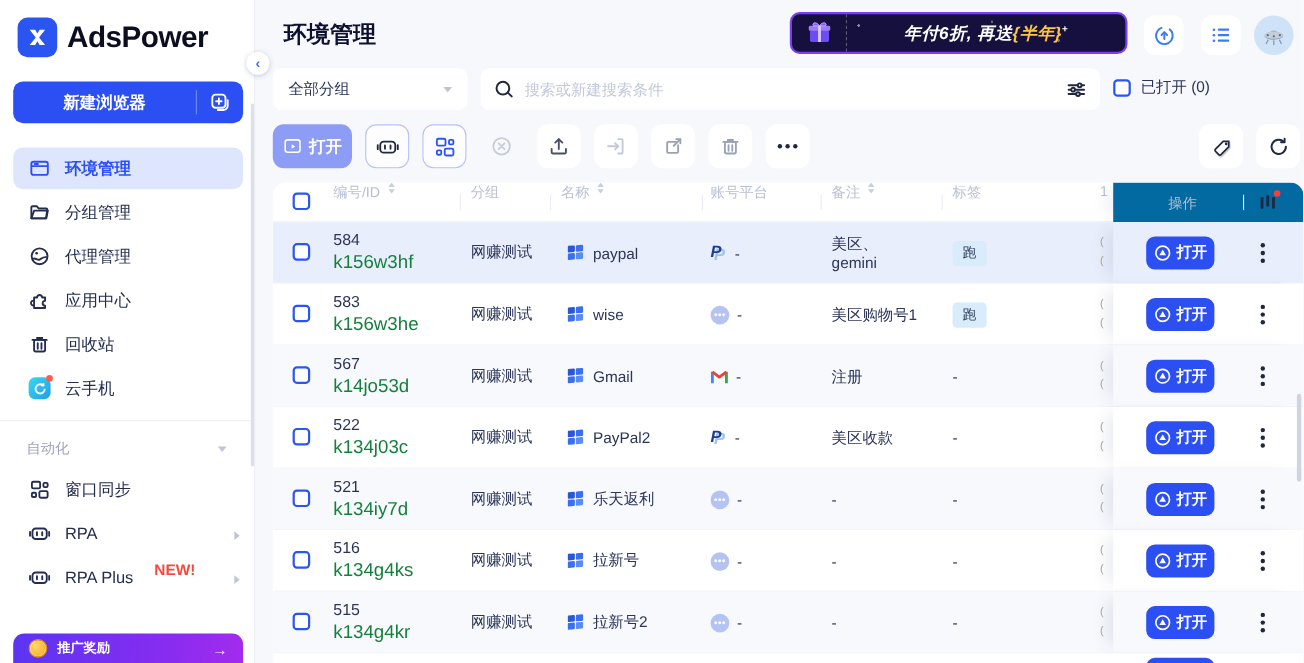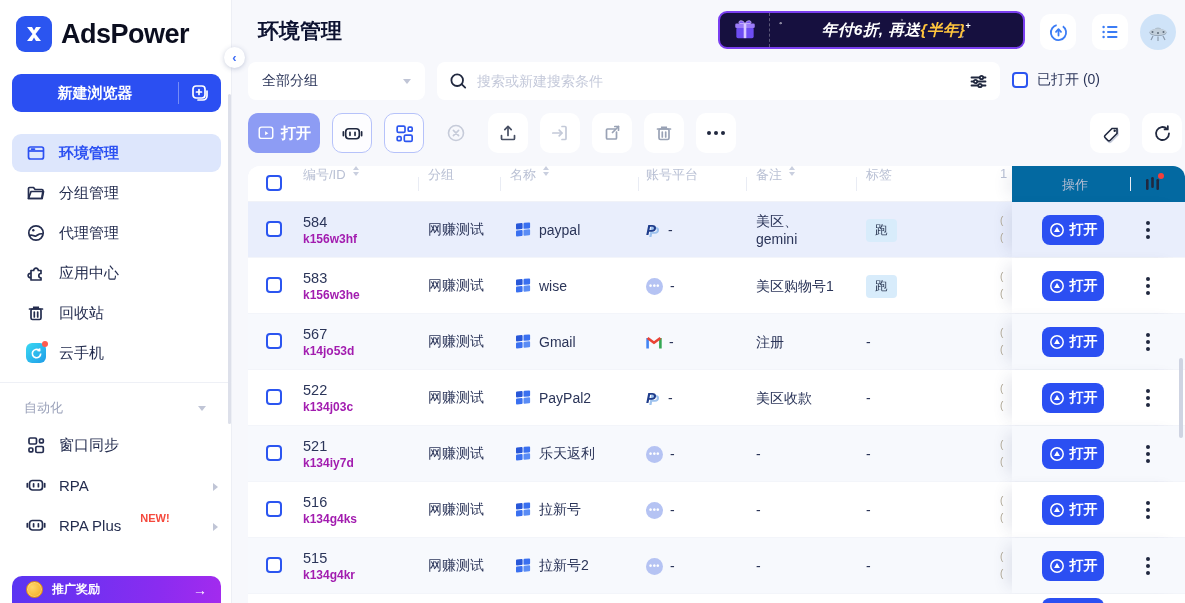--- a/index.html
+++ b/index.html
@@ -14,21 +14,21 @@
   .new-btn .sep{width:1px;height:22px;background:rgba(255,255,255,.35);}
   .new-btn .plus{width:42px;display:flex;align-items:center;justify-content:center;}
   .side-item{position:absolute;left:12px;width:209px;height:38px;display:flex;align-items:center;gap:13px;padding-left:14px;border-radius:9px;color:#242d4f;font-size:15px;cursor:pointer;}
   .side-item.active{background:#dde6fc;color:#2b50f2;font-weight:700;}
   .side-item svg{flex:0 0 auto;}
   .side-divider{position:absolute;left:0;top:382px;width:232px;height:1px;background:#eef0f6;}
   .auto-label{position:absolute;left:24px;top:399px;font-size:13px;color:#9ba2ba;display:flex;align-items:center;}
   .caret-dn{width:0;height:0;border-left:4px solid transparent;border-right:4px solid transparent;border-top:5px solid #c0c5d6;}
   .auto-caret{position:absolute;left:198px;top:406px;}
   .chev-r{width:0;height:0;border-top:4px solid transparent;border-bottom:4px solid transparent;border-left:5px solid #c0c5d6;position:absolute;left:201px;}
-  .new-badge{font-size:11px;font-weight:800;color:#f5493d;position:relative;top:-7px;left:6px;}
+  .new-badge{font-size:14px;font-weight:800;color:#f5493d;position:relative;top:-7px;left:6px;}
   .api-clip{overflow:hidden;height:17px;top:580px;align-items:flex-end;}
   .promo-bar{position:absolute;left:12px;top:576px;width:209px;height:27px;border-radius:10px 10px 0 0;background:linear-gradient(95deg,#5a35f2,#8a2cf0 70%,#a32bee);display:flex;align-items:center;gap:9px;padding:0 14px;cursor:pointer;}
   .promo-bar .txt{color:#fff;font-size:12px;font-weight:800;flex:1;}
   .promo-bar .arr{color:#fff;font-size:14px;font-weight:700;}
   .coin{width:17px;height:17px;border-radius:50%;background:radial-gradient(circle at 35% 35%,#ffd76b,#f2a71b);border:1.5px solid #e08f0e;box-shadow:0 0 0 1px rgba(255,255,255,.25) inset;}
   .side-scroll{position:absolute;left:228px;top:94px;width:3px;height:330px;border-radius:2px;background:#dde0ea;}
   
   .page-title{position:absolute;left:258px;top:17px;font-size:21px;font-weight:800;color:#0c1130;}
   .collapse-btn{position:absolute;left:224px;top:47px;width:21px;height:21px;border-radius:50%;background:#fff;box-shadow:0 1px 5px rgba(40,60,120,.25);display:flex;align-items:center;justify-content:center;color:#3f6df5;font-size:13px;font-weight:800;z-index:9;cursor:pointer;}
   .banner{position:absolute;left:718px;top:11px;width:307px;height:38px;background:#16103f;border:2px solid #7a3ff0;border-radius:9px;display:flex;align-items:center;cursor:pointer;overflow:hidden;
@@ -61,21 +61,21 @@
   .sort{display:inline-flex;flex-direction:column;gap:2px;margin-left:3px;}
   .sort i{width:0;height:0;border-left:3.5px solid transparent;border-right:3.5px solid transparent;display:block;}
   .sort .up{border-bottom:4px solid #c9cfdf;}
   .sort .dn{border-top:4px solid #c9cfdf;}
   .trow{position:relative;height:56px;background:#fff;border-bottom:1px solid #f3f5fa;font-size:14px;color:#2b3559;}
   .trow.shade{background:#f7f9fd;}
   .trow.sel{background:#e9eefc;}
   .cell{position:absolute;top:0;height:56px;display:flex;align-items:center;} .c-no{left:55px;flex-direction:column;align-items:flex-start;justify-content:center;gap:2px;text-align:right;}
   .c-grp{left:180px;} .c-name{left:268px;gap:8px;} .c-plat{left:398px;gap:7px;}
   .c-rem{left:508px;white-space:pre-line;line-height:18px;} .c-tag{left:618px;}
-  .no{font-size:14.5px;color:#2b3559;} .rid{font-size:12px;color:#a21caf;font-weight:bold;}
+  .no{font-size:14.5px;color:#2b3559;} .rid{font-size:17px;color:#15803d;}
   .pill{background:#d8ecfb;color:#2c3a56;font-size:12.5px;padding:3px 9px;border-radius:4px;}
   .pill.dash{background:transparent;padding:0;font-size:14px;color:#2b3559;}
   .frag{position:absolute;left:752px;top:10px;width:11px;overflow:hidden;font-size:10px;line-height:17px;color:#b0a894;}
   .opcell{position:absolute;right:0;top:0;width:173px;height:100%;background:inherit;box-shadow:-12px 0 14px -6px rgba(45,60,110,.10);}
   .openbtn{position:absolute;left:30px;top:13px;width:62px;height:30px;border:none;border-radius:8px;background:#2b4ff2;color:#fff;font-size:14px;font-weight:700;display:flex;align-items:center;justify-content:center;gap:5px;cursor:pointer;}
   .kebab{position:absolute;left:134px;top:26px;width:4px;height:4px;border-radius:50%;background:#20283f;box-shadow:0 -7px 0 #20283f,0 7px 0 #20283f;cursor:pointer;}
   .ophead{position:absolute;right:0;top:0;width:173px;height:36px;background:#0369a1;box-shadow:-12px 0 14px -6px rgba(45,60,110,.08);}
   .ophead .oplabel{position:absolute;left:50px;top:10px;}
   .ophead .vsep{left:118px;}
   .colset{position:absolute;left:132px;top:9px;cursor:pointer;}

